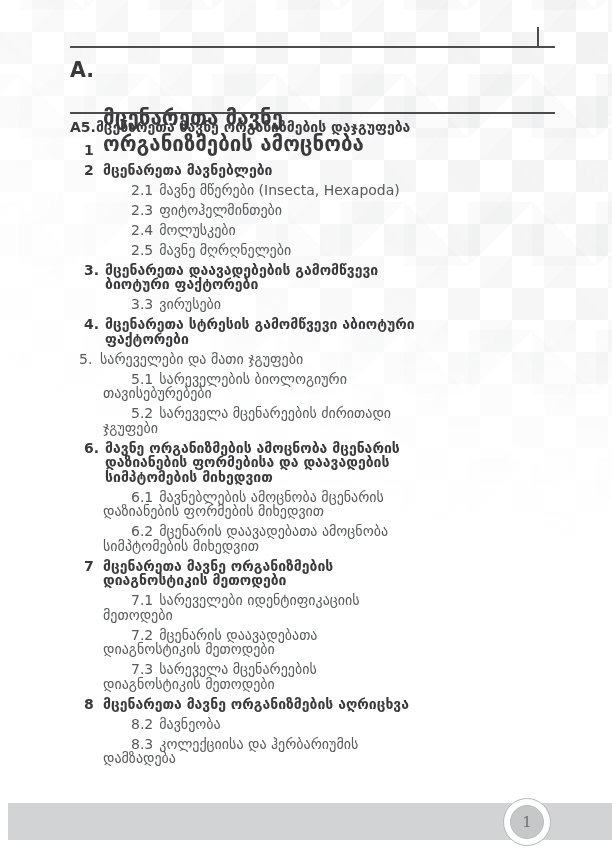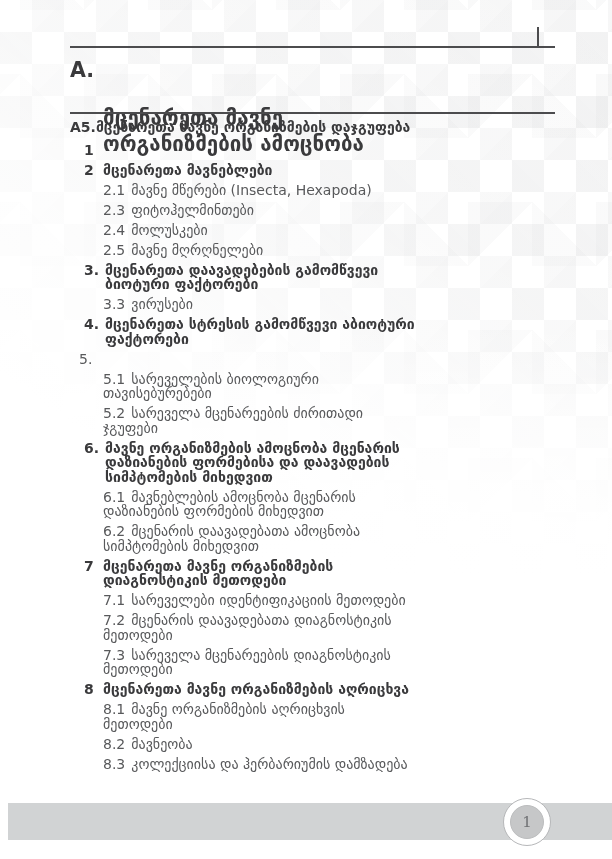--- a/index.html
+++ b/index.html
@@ -40,21 +40,21 @@
   .toc{position:absolute;left:70px;top:120px;width:478px;font-size:14px;line-height:14.5px;}
   .toc-heading{font-weight:700;color:var(--ink);margin:0 0 8px 0;}
   .toc-item{margin:0 0 5.5px 0;color:var(--muted);}
   .toc-item .num{white-space:nowrap;}
   .toc-item.top{display:flex;gap:6px;font-weight:700;color:var(--ink);margin-left:14px;}
   .toc-item.top .num{flex:0 0 auto;min-width:13px;}
   .toc-item.top .label{max-width:332px;}
   .toc-item.top-regular{display:flex;gap:6px;font-weight:400;color:var(--muted);margin-left:9px;}
   .toc-item.top-regular .num{flex:0 0 auto;min-width:15px;}
   .toc-item.sub{display:block;margin-left:33px;max-width:308px;}
-  .toc-item.sub .num{margin-right:6px;}
+  .toc-item.sub .num{margin-right:6px;margin-left:28px;}
   .footer-bar{position:absolute;left:8px;right:0;bottom:19px;height:37px;background:var(--bar);}
   .page-badge{
     position:absolute;left:503px;top:798px;width:48px;height:48px;border-radius:50%;
     background:#ffffff;border:1px solid #b6b7b9;box-sizing:border-box;
     display:flex;align-items:center;justify-content:center;
   }
   .page-badge-inner{
     width:34px;height:34px;border-radius:50%;background:var(--badge);
     border:1px solid #bcbdbe;box-sizing:border-box;
     display:flex;align-items:center;justify-content:center;
@@ -95,41 +95,41 @@
           <span class="num">3.</span>
           <span class="label">მცენარეთა დაავადებების გამომწვევი ბიოტური ფაქტორები</span>
         </div>
         <div class="toc-item sub"><span class="num">3.3</span><span class="label">ვირუსები</span></div>
         <div class="toc-item top">
           <span class="num">4.</span>
           <span class="label">მცენარეთა სტრესის გამომწვევი აბიოტური ფაქტორები</span>
         </div>
         <div class="toc-item top-regular">
           <span class="num">5.</span>
+          <span class="label">სარეველები და მათი ჯგუფები</span>
         </div>
         <div class="toc-item sub"><span class="num">5.1</span><span class="label">სარეველების ბიოლოგიური თავისებურებები</span></div>
         <div class="toc-item sub"><span class="num">5.2</span><span class="label">სარეველა მცენარეების ძირითადი ჯგუფები</span></div>
         <div class="toc-item top">
           <span class="num">6.</span>
           <span class="label">მავნე ორგანიზმების ამოცნობა მცენარის დაზიანების ფორმებისა და დაავადების სიმპტომების მიხედვით</span>
         </div>
         <div class="toc-item sub"><span class="num">6.1</span><span class="label">მავნებლების ამოცნობა მცენარის დაზიანების ფორმების მიხედვით</span></div>
         <div class="toc-item sub"><span class="num">6.2</span><span class="label">მცენარის დაავადებათა ამოცნობა სიმპტომების მიხედვით</span></div>
         <div class="toc-item top">
           <span class="num">7</span>
           <span class="label">მცენარეთა მავნე ორგანიზმების დიაგნოსტიკის მეთოდები</span>
         </div>
         <div class="toc-item sub"><span class="num">7.1</span><span class="label">სარეველები იდენტიფიკაციის მეთოდები</span></div>
         <div class="toc-item sub"><span class="num">7.2</span><span class="label">მცენარის დაავადებათა დიაგნოსტიკის მეთოდები</span></div>
         <div class="toc-item sub"><span class="num">7.3</span><span class="label">სარეველა მცენარეების დიაგნოსტიკის მეთოდები</span></div>
         <div class="toc-item top">
           <span class="num">8</span>
           <span class="label">მცენარეთა მავნე ორგანიზმების აღრიცხვა</span>
         </div>
-        <div class="toc-item sub"><span class="num">8.1</span><span class="label">მავნე ორგანიზმების აღრიცხვის მეთოდები</span></div>
         <div class="toc-item sub"><span class="num">8.2</span><span class="label">მავნეობა</span></div>
         <div class="toc-item sub"><span class="num">8.3</span><span class="label">კოლექციისა და ჰერბარიუმის დამზადება</span></div>
       </div>
   </div>
 
   <div class="footer-bar"></div>
   <div class="page-badge">
     <span class="page-badge-inner">1</span>
   </div>
 </div>

